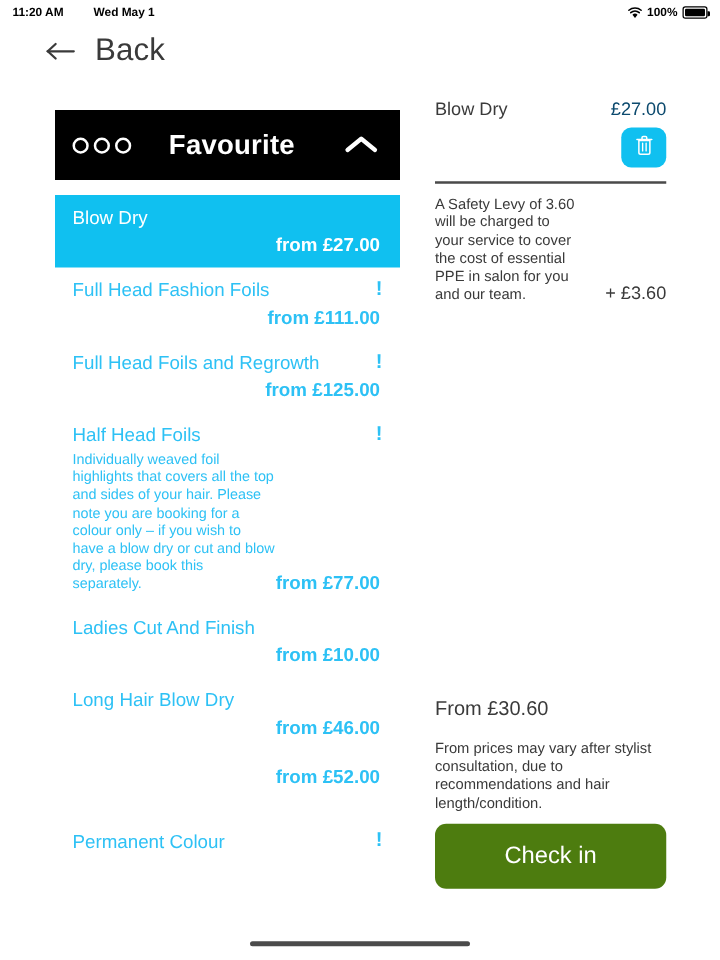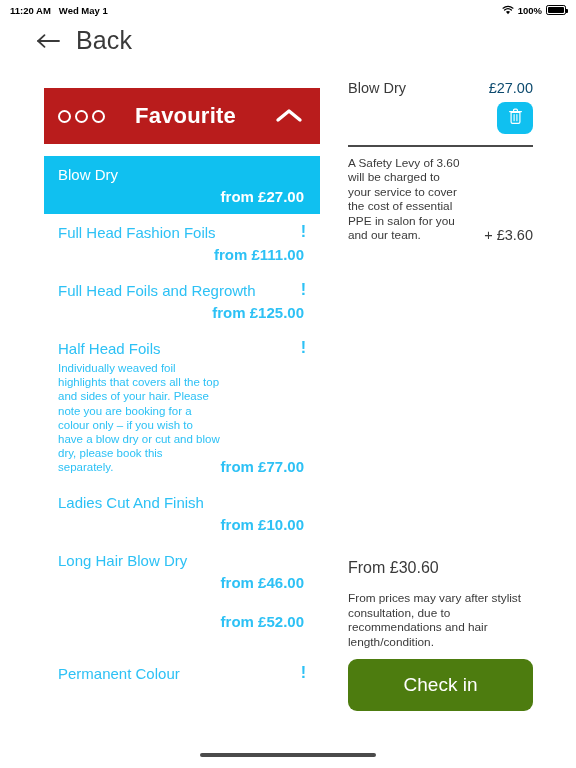--- a/index.html
+++ b/index.html
@@ -10,21 +10,21 @@
     overflow: hidden;
   }
   .screen { position: relative; width: 576px; height: 768px; background:#fff; }
 
   
   .statusbar {
     position: absolute; top: 0; left: 0; width: 576px; height: 20px;
     display: flex; align-items: center; padding: 0 10px;
     font-size: 9.5px; color: #000; font-weight: 600;
   }
-  .sb-left { display: flex; align-items: center; gap: 8px; }
+  .sb-left { display: flex; align-items: center; gap: 24px; }
   .sb-right { margin-left: auto; display: flex; align-items: center; gap: 4px; }
   .wifi-ico { display:inline-block; width: 12px; height: 10px; }
   .battery {
     display:inline-block; width: 20px; height: 9.5px;
     border: 1px solid #000; border-radius: 2.2px; position: relative;
     padding: 1px;
   }
   .battery::after {
     content:""; position:absolute; right:-3px; top:2.6px;
     width:1.8px; height:4px; background:#000; border-radius:0 1px 1px 0;
@@ -38,21 +38,21 @@
   }
   .back-arrow { font-size: 26px; color:#3a3a3a; line-height: 1; display:block; }
   .back-label { font-size: 25px; color:#3a3a3a; letter-spacing:.1px; }
 
   
   .left-col { position:absolute; left: 44px; top: 88px; width: 276px; }
   .right-col{ position:absolute; left: 348px; top: 80px; width: 185px; }
 
   
   .fav-header {
-    background:#b91c1c; height: 56px; width: 276px;
+    background:#000000; height: 56px; width: 276px;
     display:flex; align-items:center; padding: 0 14px; color:#fff;
   }
   .dots { display:flex; gap: 4px; align-items:center; }
   .dots i { display:block; width: 13px; height: 13px; border: 2px solid #fff; border-radius: 50%; }
   .fav-title {
     flex: 1; text-align:center; font-size: 22px; font-weight: 700;
     margin-left:-6px; letter-spacing:.2px;
   }
   .chev { width: 34px; display:flex; justify-content:center; }
 

